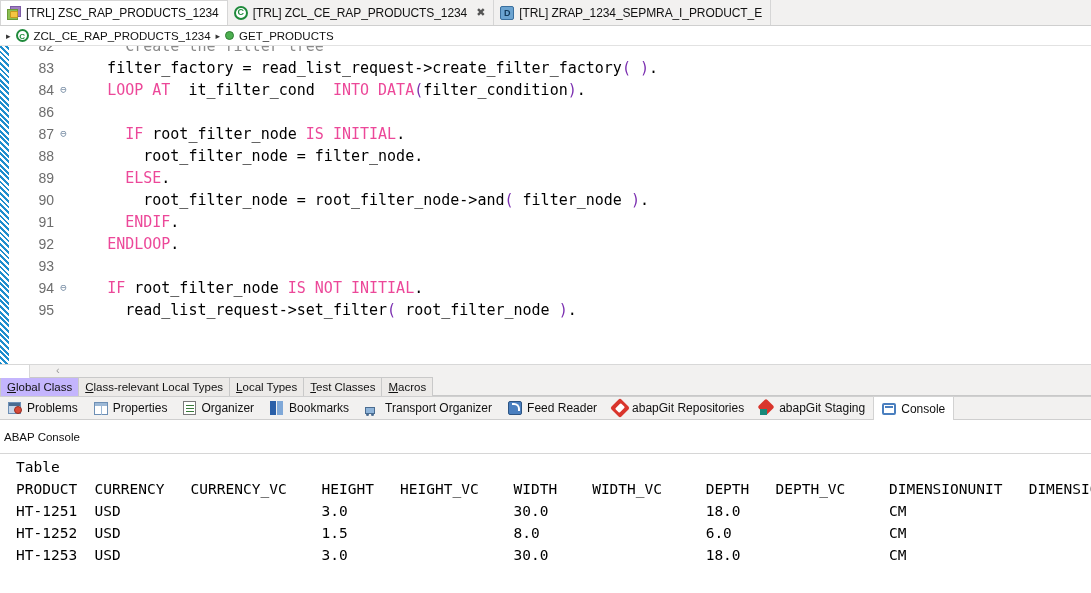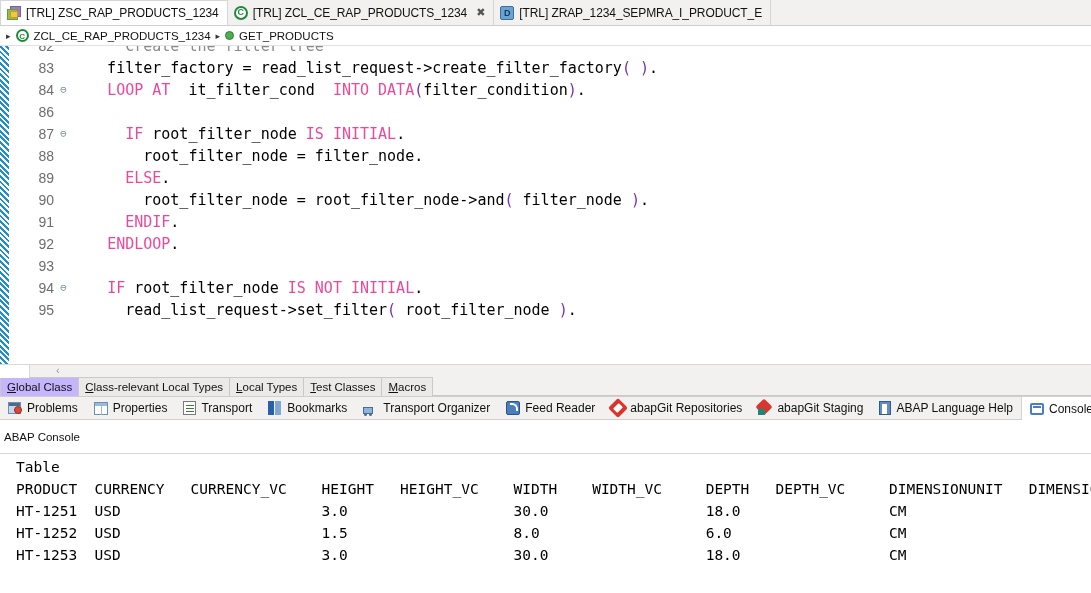--- a/index.html
+++ b/index.html
@@ -301,21 +301,21 @@
           <span class="v1"></span>
         </span>
         <span class="lbl">Properties</span>
       </div>
       <div class="vtab">
         <span class="icon ico-templ">
           <span class="l" style="top:3px"></span>
           <span class="l" style="top:6px"></span>
           <span class="l" style="top:9px"></span>
         </span>
-        <span class="lbl">Transport</span>
+        <span class="lbl">Organizer</span>
       </div>
       <div class="vtab">
         <span class="icon ico-book">
           <span class="a"></span>
           <span class="b"></span>
         </span>
         <span class="lbl">Bookmarks</span>
       </div>
       <div class="vtab">
         <span class="icon ico-transp">
@@ -332,24 +332,20 @@
       <div class="vtab">
         <span class="icon ico-git"></span>
         <span class="lbl">abapGit Repositories</span>
       </div>
       <div class="vtab">
         <span class="icon ico-gits">
           <span class="d"></span>
           <span class="g"></span>
         </span>
         <span class="lbl">abapGit Staging</span>
-      </div>
-      <div class="vtab">
-        <span class="icon ico-help"></span>
-        <span class="lbl">ABAP Language Help</span>
       </div>
       <div class="vtab active">
         <span class="icon ico-console"></span>
         <span class="lbl">Console</span>
       </div>
       <div class="vtab-filler"></div>
     </div>
 
   <div class="console-title">ABAP Console</div>
   <div class="console-body" id="console-output">Table

